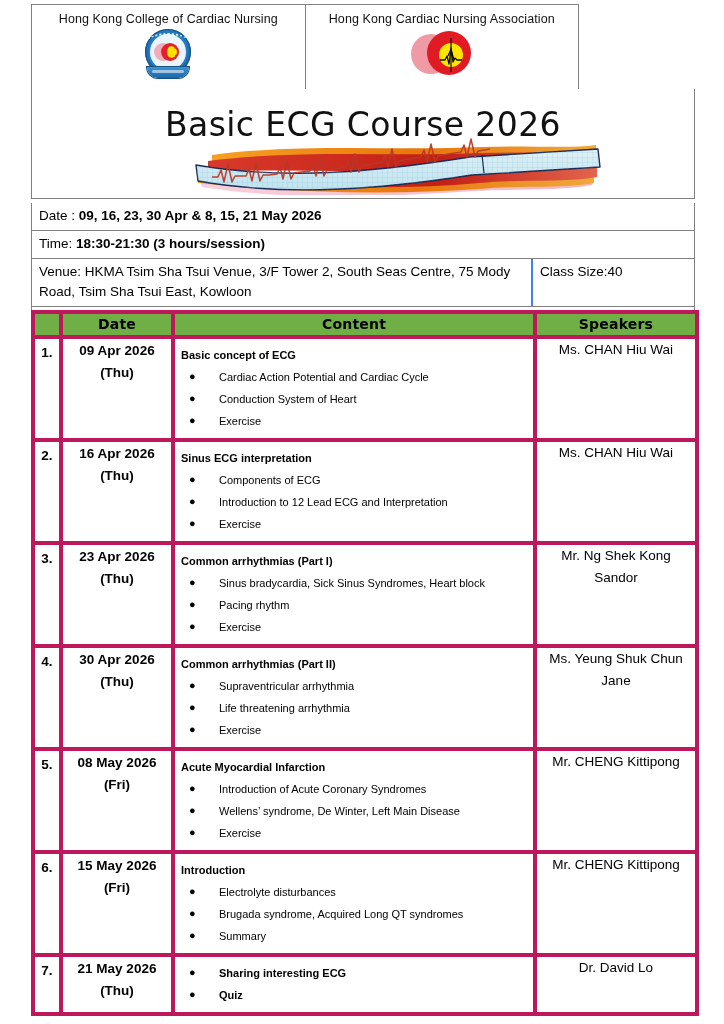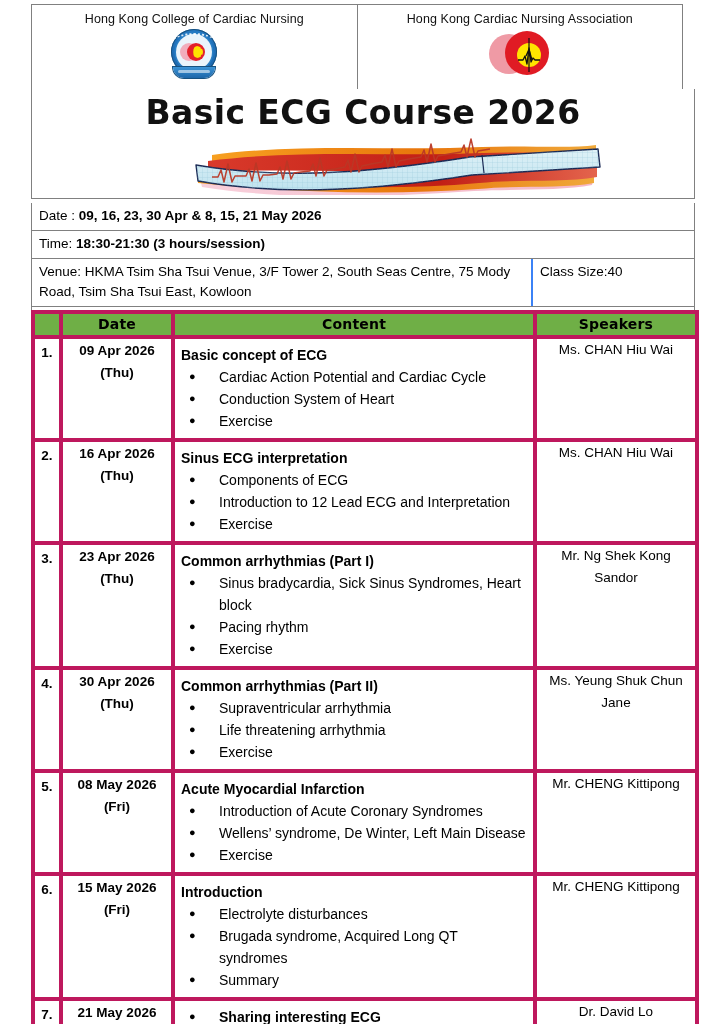--- a/index.html
+++ b/index.html
@@ -19,21 +19,21 @@
     width: 724px;
     height: 1024px;
     box-sizing: border-box;
   }
 
   
   .org-header {
     position: absolute;
     left: 31px;
     top: 4px;
-    width: 652px;
+    width: 548px;
     height: 86px;
     display: flex;
     border: 1px solid #808080;
     box-sizing: border-box;
     background: #fff;
   }
   .org-cell {
     box-sizing: border-box;
     display: flex;
     flex-direction: column;
@@ -179,23 +179,23 @@
     border-left: 1px solid #808080;
     border-right: 1px solid #808080;
     border-bottom: 1px solid #808080;
     box-sizing: border-box;
     background: #fff;
     overflow: hidden;
   }
   .course-title {
     text-align: center;
     font-size: 33px;
-    font-weight: bold;
+    font-weight: normal;
     letter-spacing: 0.4px;
-    margin-top: 4px;
+    margin-top: 16px;
     font-family: "DejaVu Sans", sans-serif;
     color: #111;
   }
   .ecg-art {
     position: absolute;
     left: 150px;
     top: 48px;
     width: 420px;
     height: 58px;
   }
@@ -276,21 +276,21 @@
     padding-top: 6px;
   }
   .cell-date {
     text-align: center;
     font-size: 13.5px;
     font-weight: bold;
     line-height: 22px;
   }
   .cell-content {
     padding: 5px 4px 6px 6px;
-    font-size: 14px;
+    font-size: 11px;
     line-height: 22px;
   }
   .cell-content .heading {
     font-weight: bold;
     display: block;
   }
   .cell-content ul {
     list-style: none;
     margin: 0;
     padding: 0 0 0 8px;

